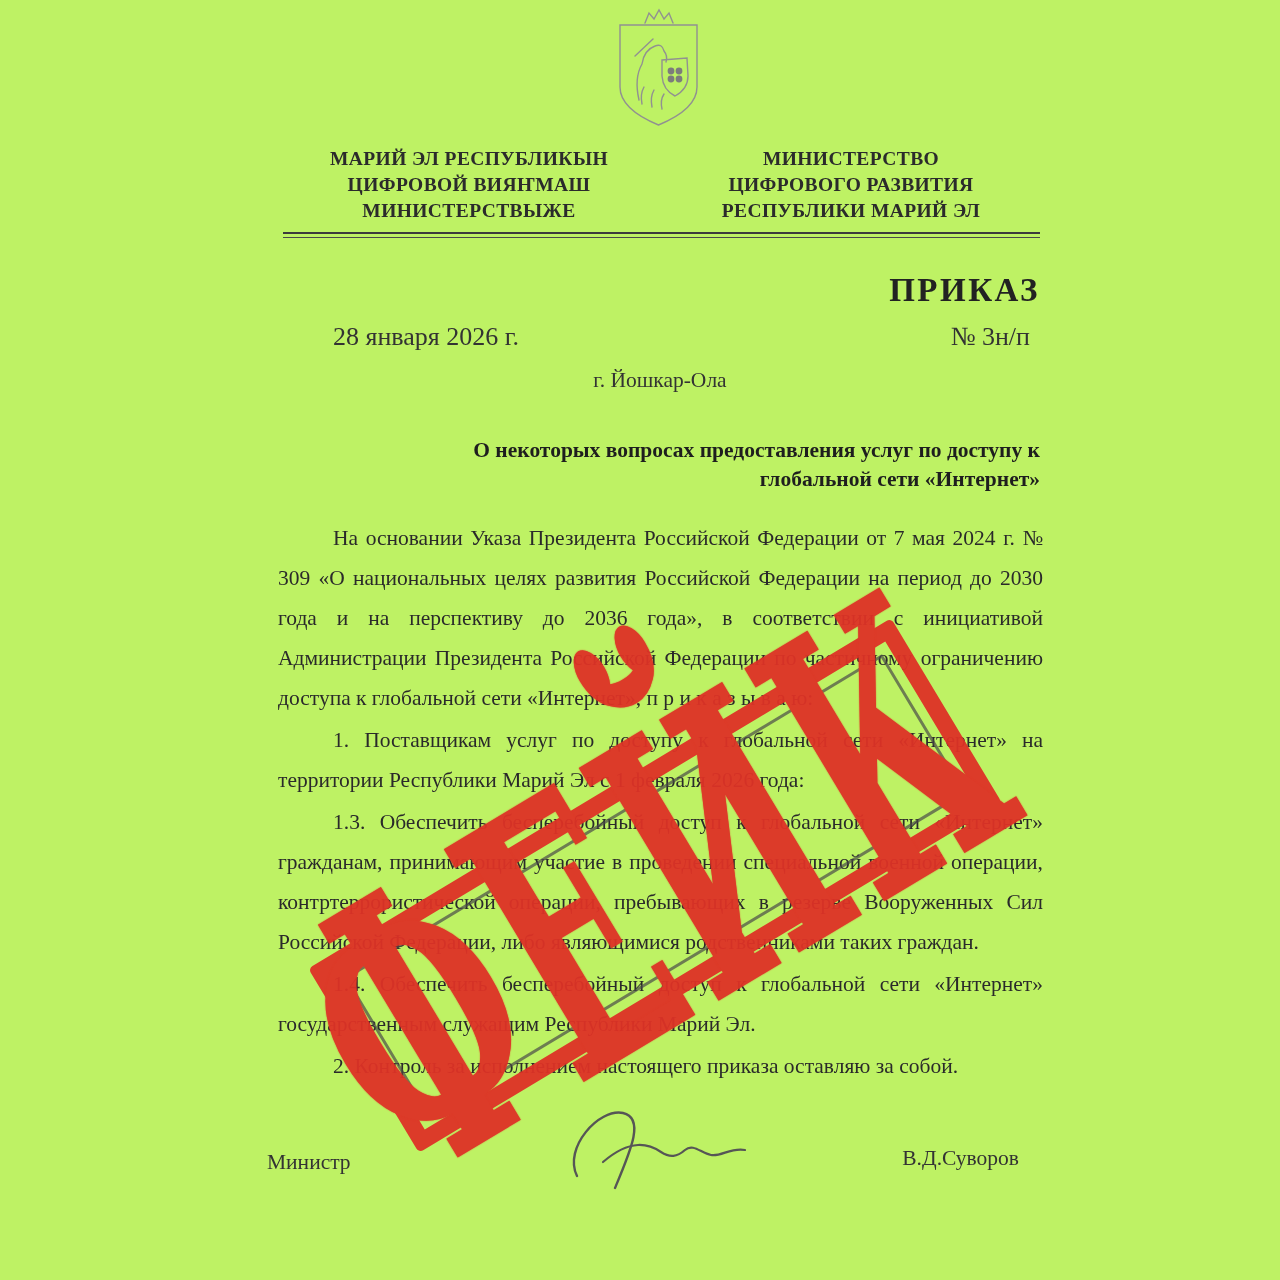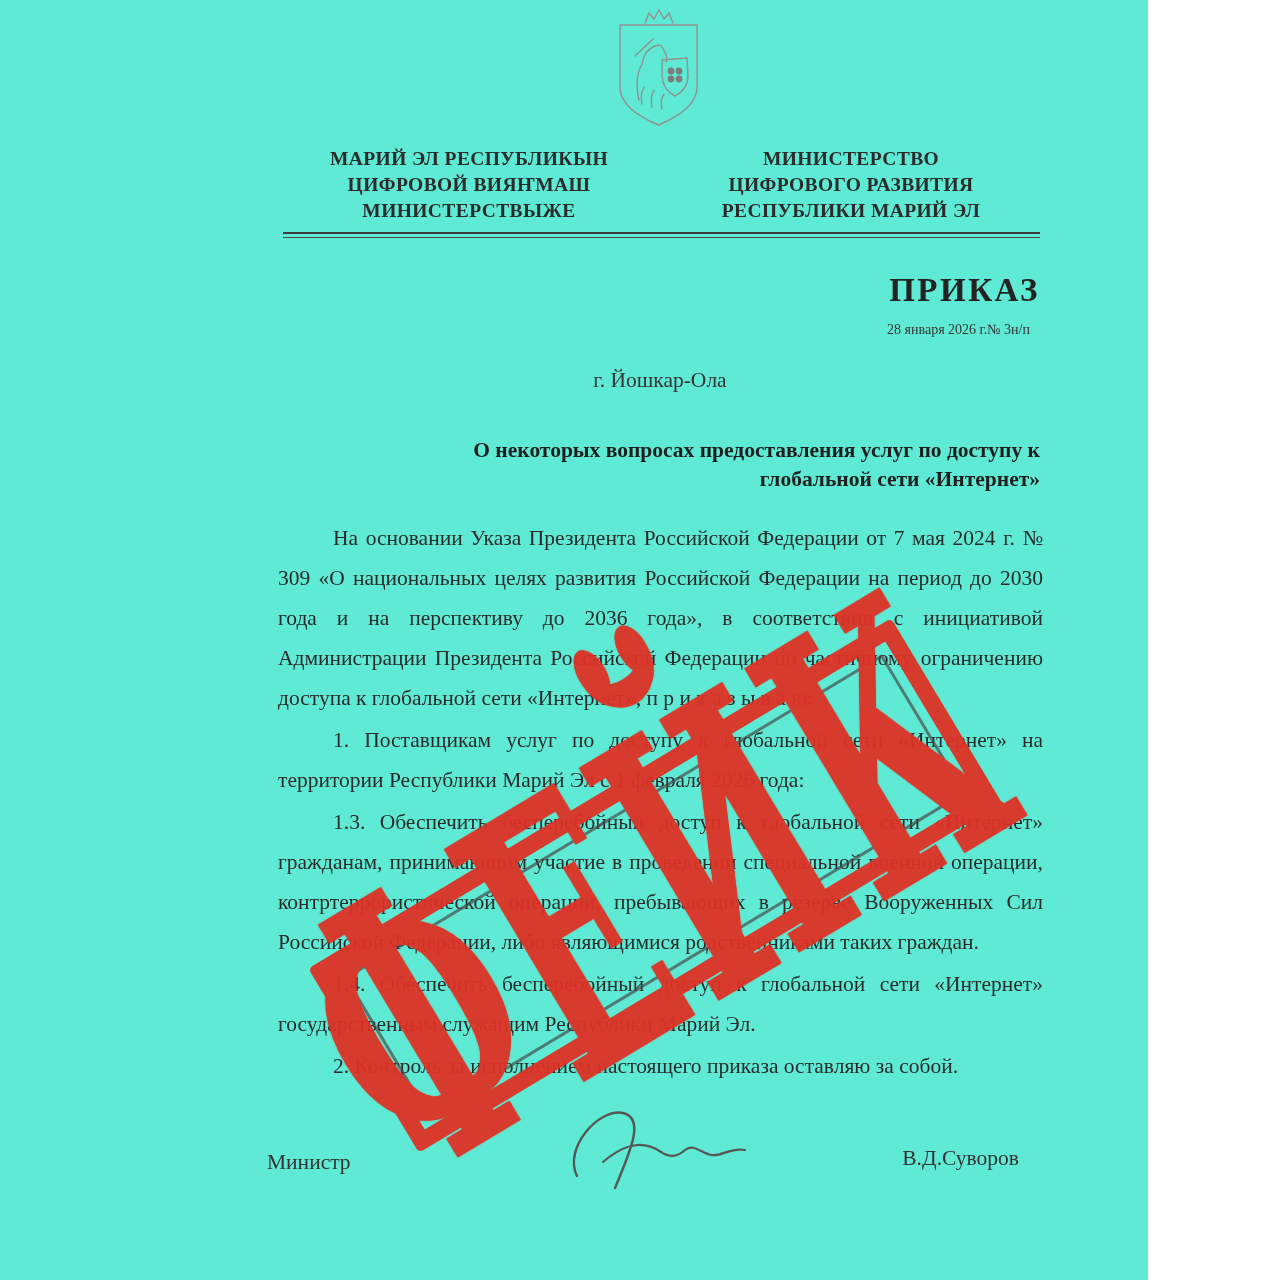--- a/index.html
+++ b/index.html
@@ -1,17 +1,17 @@
 <!DOCTYPE html>
 <html><head>
 <meta charset="utf-8">
 <style>
   html,body { margin:0; padding:0; background:#ffffff; }
   .page {
-    position:relative; width:1148px; height:1280px; background:#5eead4;
+    position:relative; width:1280px; height:1280px; background:#bef264;
     font-family:"Liberation Serif","DejaVu Serif",serif; color:#222;
     overflow:hidden;
   }
   .emblem { position:absolute; left:598px; top:8px; }
   .header {
     position:absolute; top:146px; left:280px; width:760px;
     display:flex; justify-content:space-between;
   }
   .hcol {
     width:378px; text-align:center; font-weight:bold;
@@ -20,22 +20,22 @@
   .rule {
     position:absolute; top:232px; left:283px; width:757px; height:3px;
     border-top:2.5px solid #3c3c3c; border-bottom:1.5px solid #4a4a4a;
   }
   .doctype {
     position:absolute; top:272px; left:280px; width:760px; text-align:right;
     font-size:33px; font-weight:bold; letter-spacing:2.5px; color:#222;
   }
   .meta {
     position:absolute; top:322px; left:280px; width:760px; box-sizing:border-box;
-    display:flex; justify-content:flex-end; padding:0 10px 0 53px;
-    font-size:14px; color:#333;
+    display:flex; justify-content:space-between; padding:0 10px 0 53px;
+    font-size:26px; color:#333;
   }
   .city {
     position:absolute; top:368px; left:280px; width:760px;
     text-align:center; font-size:21.5px; color:#333;font-family:Liberation Serif, serif;
   }
   .subject {
     position:absolute; top:436px; left:280px; width:760px; text-align:right;
     font-weight:bold; font-size:21.5px; line-height:28.5px; color:#1e1e1e;
   }
   .body {

